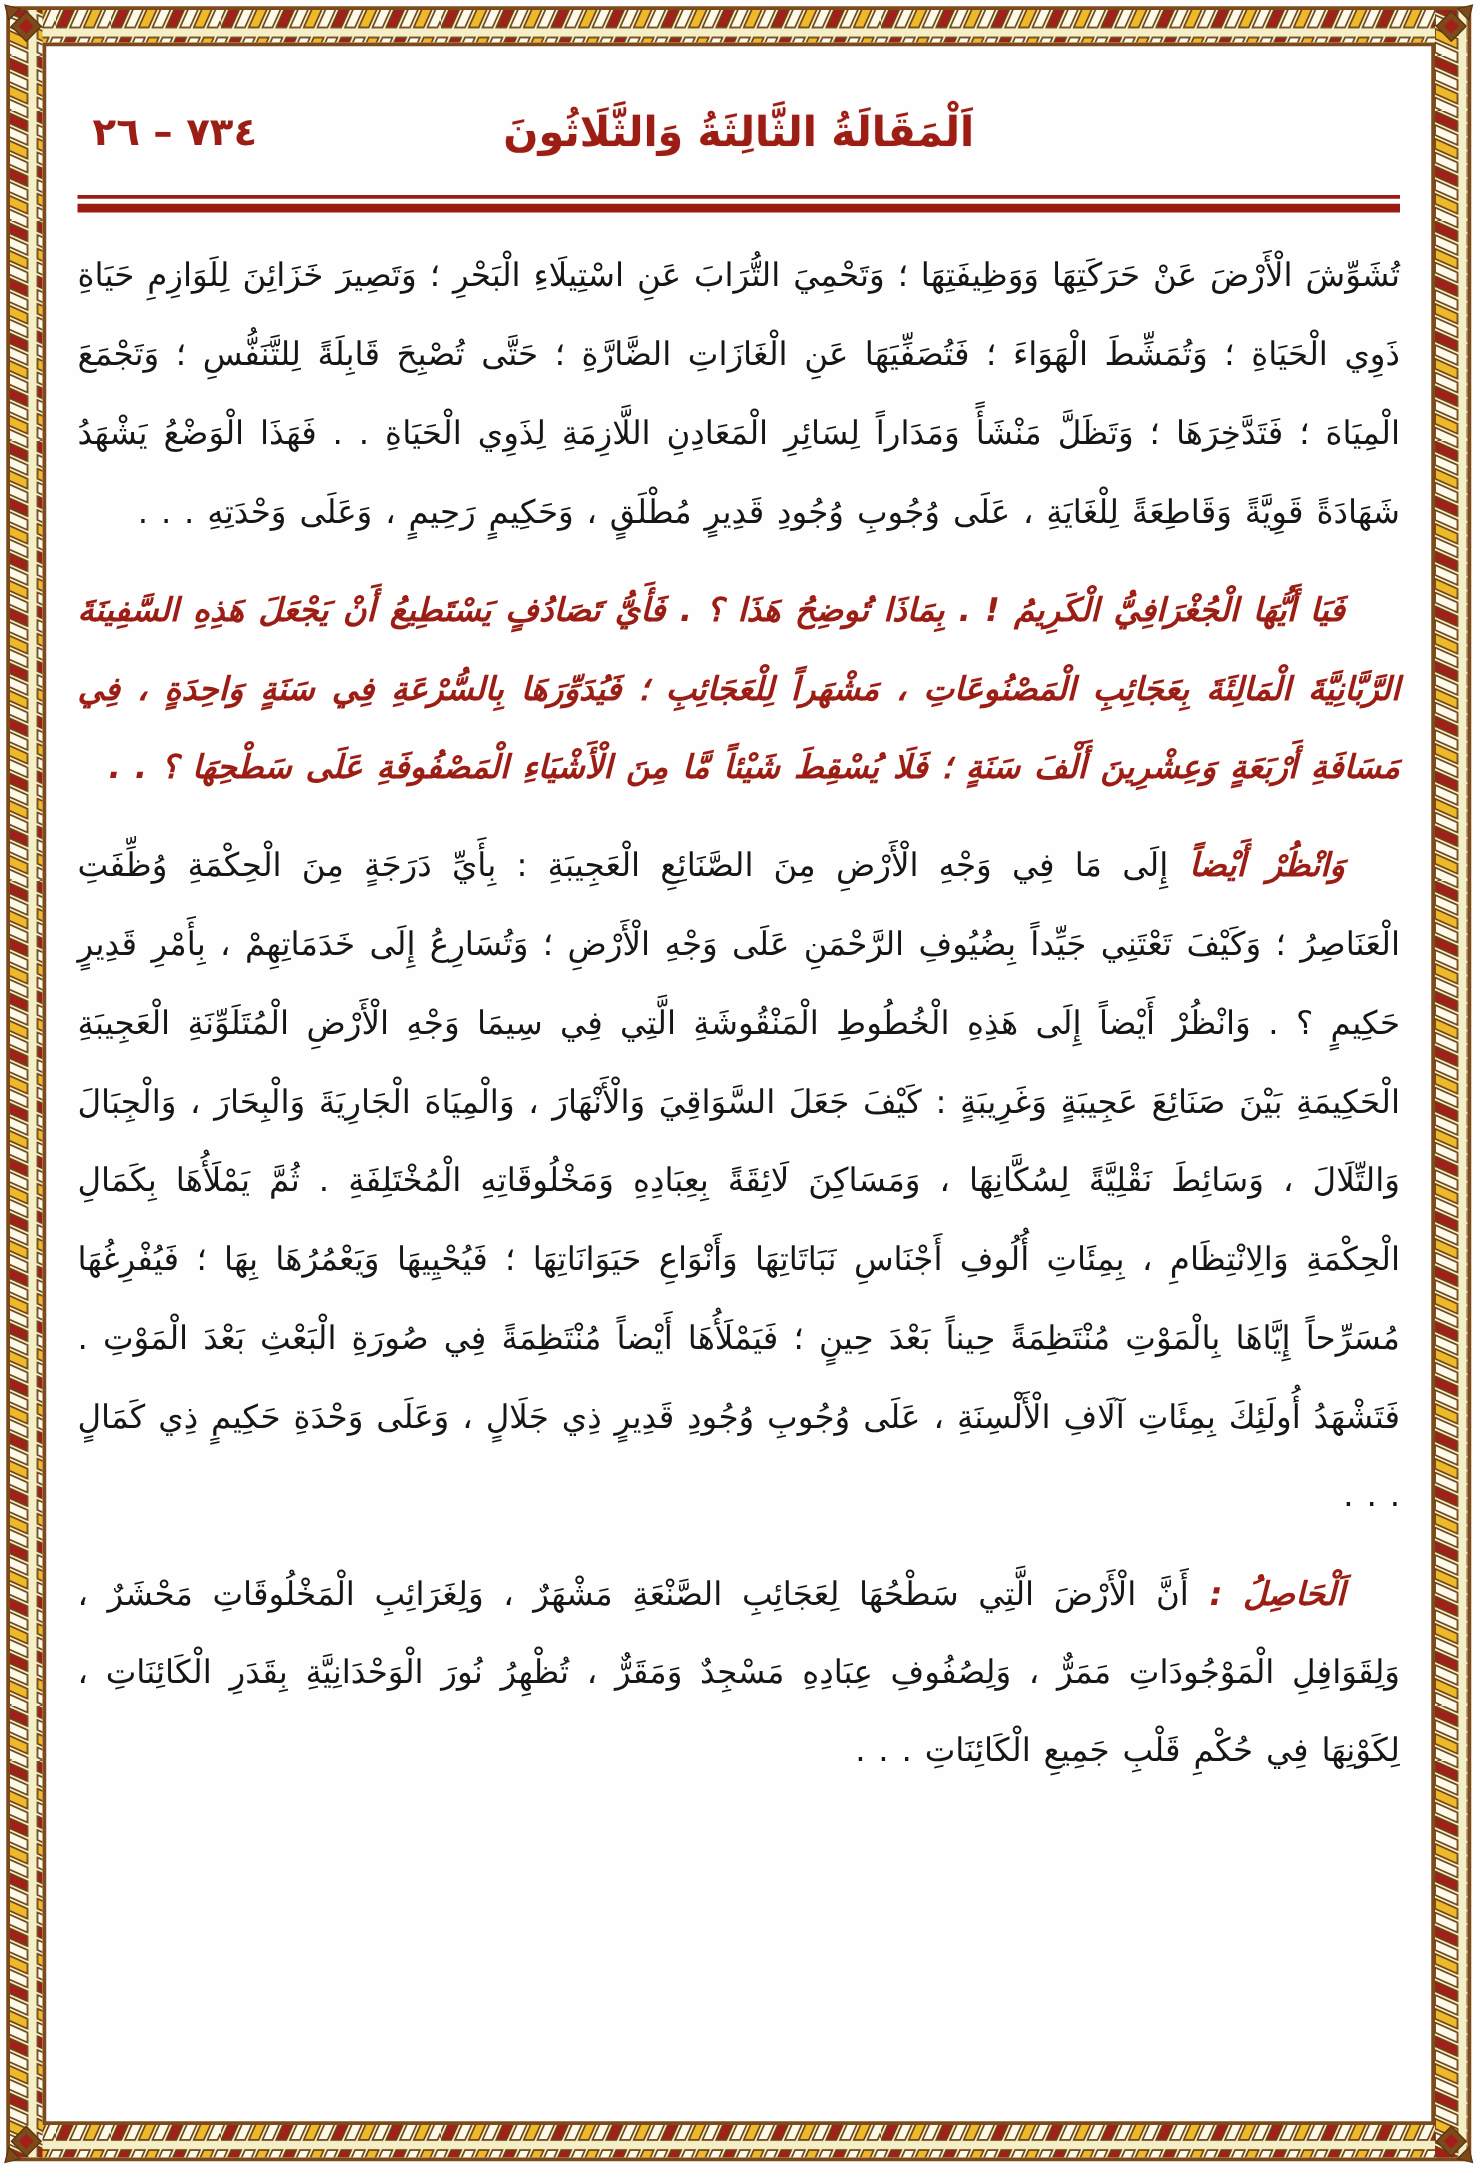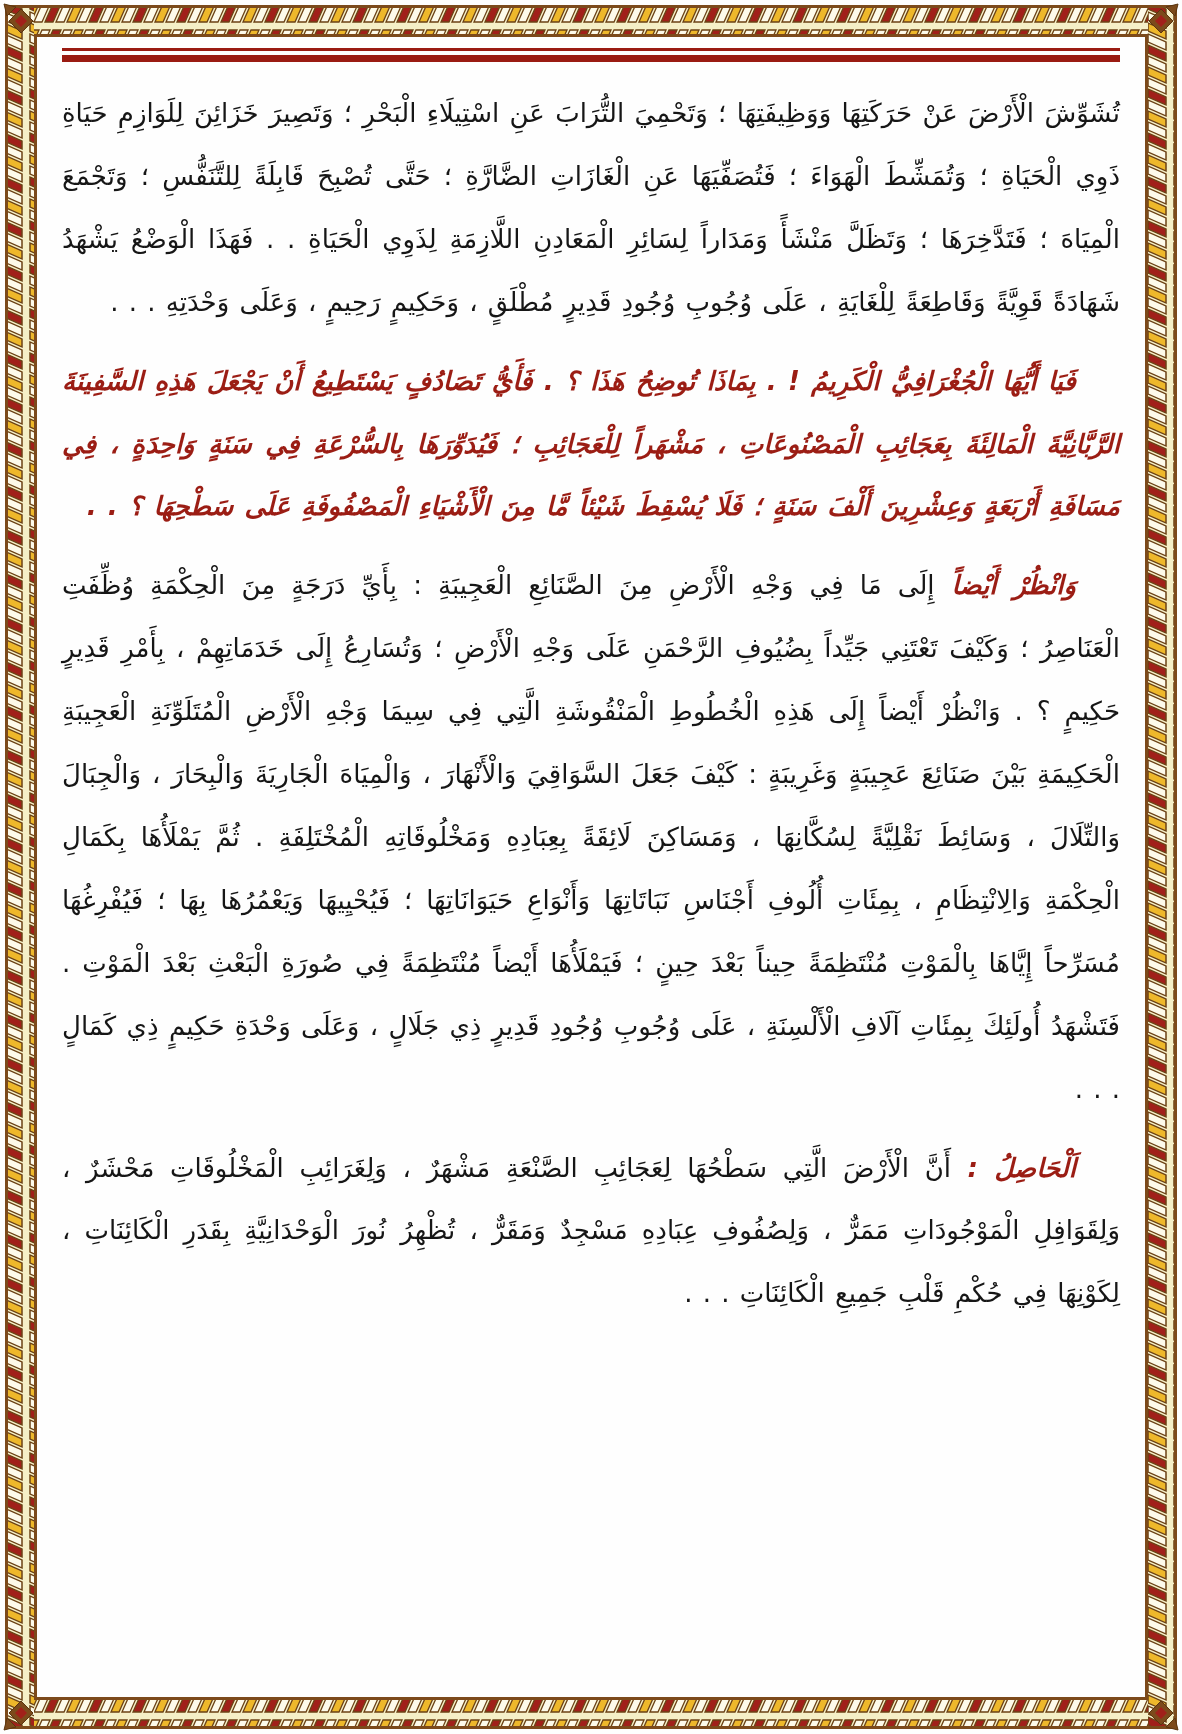--- a/index.html
+++ b/index.html
@@ -105,20 +105,24 @@
     <g fill="#a1201a">
       <polygon points="21,15 27,21 21,27 15,21"></polygon>
       <polygon points="1161,15 1167,21 1161,27 1155,21"></polygon>
       <polygon points="21,1707 27,1713 21,1719 15,1713"></polygon>
       <polygon points="1161,1707 1167,1713 1161,1719 1155,1713"></polygon>
     </g>
   </svg>
 
   <div class="content">
 
+    <div class="header">
+      <div class="page-number">٧٣٤ – ٢٦</div>
+      <h1 class="page-title">اَلْمَقَالَةُ الثَّالِثَةُ وَالثَّلَاثُونَ</h1>
+    </div>
 
     <div class="double-rule"></div>
 
     <div class="body-text">
         <p class="para"><span class="seg-black">تُشَوِّشَ الْأَرْضَ عَنْ حَرَكَتِهَا وَوَظِيفَتِهَا ؛ وَتَحْمِيَ التُّرَابَ عَنِ اسْتِيلَاءِ الْبَحْرِ ؛ وَتَصِيرَ خَزَائِنَ لِلَوَازِمِ حَيَاةِ ذَوِي الْحَيَاةِ ؛ وَتُمَشِّطَ الْهَوَاءَ ؛ فَتُصَفِّيَهَا عَنِ الْغَازَاتِ الضَّارَّةِ ؛ حَتَّى تُصْبِحَ قَابِلَةً لِلتَّنَفُّسِ ؛ وَتَجْمَعَ الْمِيَاهَ ؛ فَتَدَّخِرَهَا ؛ وَتَظَلَّ مَنْشَأً وَمَدَاراً لِسَائِرِ الْمَعَادِنِ اللَّازِمَةِ لِذَوِي الْحَيَاةِ . . فَهَذَا الْوَضْعُ يَشْهَدُ شَهَادَةً قَوِيَّةً وَقَاطِعَةً لِلْغَايَةِ ، عَلَى وُجُوبِ وُجُودِ قَدِيرٍ مُطْلَقٍ ، وَحَكِيمٍ رَحِيمٍ ، وَعَلَى وَحْدَتِهِ . . .</span></p>
         <p class="para indent all-red"><span class="seg-red">فَيَا أَيُّهَا الْجُغْرَافِيُّ الْكَرِيمُ ! . بِمَاذَا تُوضِحُ هَذَا ؟ . فَأَيُّ تَصَادُفٍ يَسْتَطِيعُ أَنْ يَجْعَلَ هَذِهِ السَّفِينَةَ الرَّبَّانِيَّةَ الْمَالِئَةَ بِعَجَائِبِ الْمَصْنُوعَاتِ ، مَشْهَراً لِلْعَجَائِبِ ؛ فَيُدَوِّرَهَا بِالسُّرْعَةِ فِي سَنَةٍ وَاحِدَةٍ ، فِي مَسَافَةِ أَرْبَعَةٍ وَعِشْرِينَ أَلْفَ سَنَةٍ ؛ فَلَا يُسْقِطَ شَيْئاً مَّا مِنَ الْأَشْيَاءِ الْمَصْفُوفَةِ عَلَى سَطْحِهَا ؟ . .</span></p>
         <p class="para indent"><span class="seg-red">وَانْظُرْ أَيْضاً </span><span class="seg-black">إِلَى مَا فِي وَجْهِ الْأَرْضِ مِنَ الصَّنَائِعِ الْعَجِيبَةِ : بِأَيِّ دَرَجَةٍ مِنَ الْحِكْمَةِ وُظِّفَتِ الْعَنَاصِرُ ؛ وَكَيْفَ تَعْتَنِي جَيِّداً بِضُيُوفِ الرَّحْمَنِ عَلَى وَجْهِ الْأَرْضِ ؛ وَتُسَارِعُ إِلَى خَدَمَاتِهِمْ ، بِأَمْرِ قَدِيرٍ حَكِيمٍ ؟ . وَانْظُرْ أَيْضاً إِلَى هَذِهِ الْخُطُوطِ الْمَنْقُوشَةِ الَّتِي فِي سِيمَا وَجْهِ الْأَرْضِ الْمُتَلَوِّنَةِ الْعَجِيبَةِ الْحَكِيمَةِ بَيْنَ صَنَائِعَ عَجِيبَةٍ وَغَرِيبَةٍ : كَيْفَ جَعَلَ السَّوَاقِيَ وَالْأَنْهَارَ ، وَالْمِيَاهَ الْجَارِيَةَ وَالْبِحَارَ ، وَالْجِبَالَ وَالتِّلَالَ ، وَسَائِطَ نَقْلِيَّةً لِسُكَّانِهَا ، وَمَسَاكِنَ لَائِقَةً بِعِبَادِهِ وَمَخْلُوقَاتِهِ الْمُخْتَلِفَةِ . ثُمَّ يَمْلَأُهَا بِكَمَالِ الْحِكْمَةِ وَالِانْتِظَامِ ، بِمِئَاتِ أُلُوفِ أَجْنَاسِ نَبَاتَاتِهَا وَأَنْوَاعِ حَيَوَانَاتِهَا ؛ فَيُحْيِيهَا وَيَعْمُرُهَا بِهَا ؛ فَيُفْرِغُهَا مُسَرِّحاً إِيَّاهَا بِالْمَوْتِ مُنْتَظِمَةً حِيناً بَعْدَ حِينٍ ؛ فَيَمْلَأُهَا أَيْضاً مُنْتَظِمَةً فِي صُورَةِ الْبَعْثِ بَعْدَ الْمَوْتِ . فَتَشْهَدُ أُولَئِكَ بِمِئَاتِ آلَافِ الْأَلْسِنَةِ ، عَلَى وُجُوبِ وُجُودِ قَدِيرٍ ذِي جَلَالٍ ، وَعَلَى وَحْدَةِ حَكِيمٍ ذِي كَمَالٍ . . .</span></p>
         <p class="para indent"><span class="seg-red">اَلْحَاصِلُ : </span><span class="seg-black">أَنَّ الْأَرْضَ الَّتِي سَطْحُهَا لِعَجَائِبِ الصَّنْعَةِ مَشْهَرٌ ، وَلِغَرَائِبِ الْمَخْلُوقَاتِ مَحْشَرٌ ، وَلِقَوَافِلِ الْمَوْجُودَاتِ مَمَرٌّ ، وَلِصُفُوفِ عِبَادِهِ مَسْجِدٌ وَمَقَرٌّ ، تُظْهِرُ نُورَ الْوَحْدَانِيَّةِ بِقَدَرِ الْكَائِنَاتِ ، لِكَوْنِهَا فِي حُكْمِ قَلْبِ جَمِيعِ الْكَائِنَاتِ . . .</span></p>
       </div>
 

